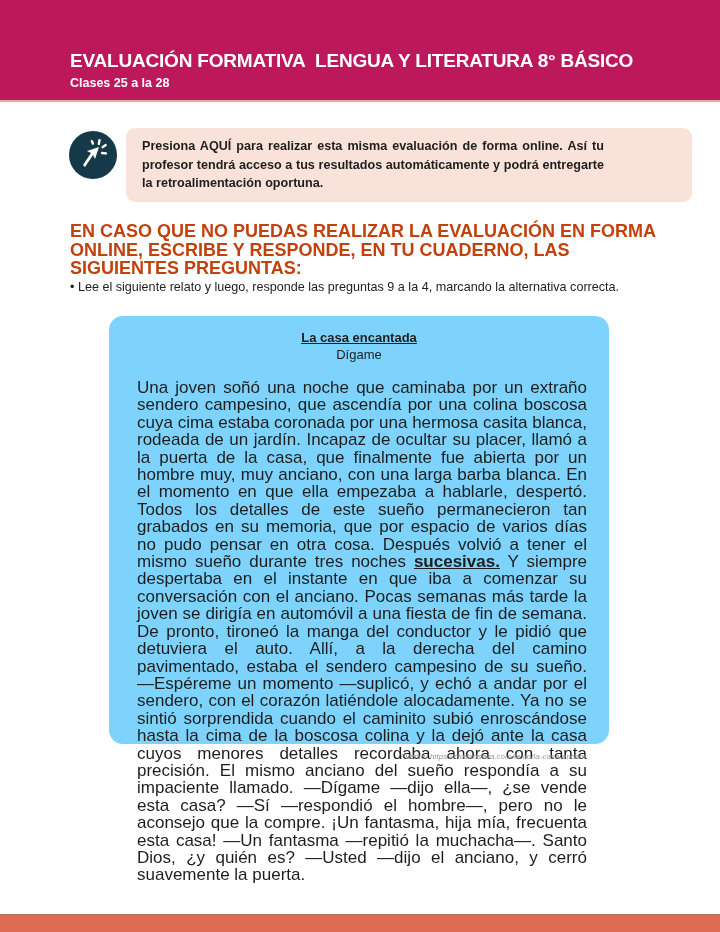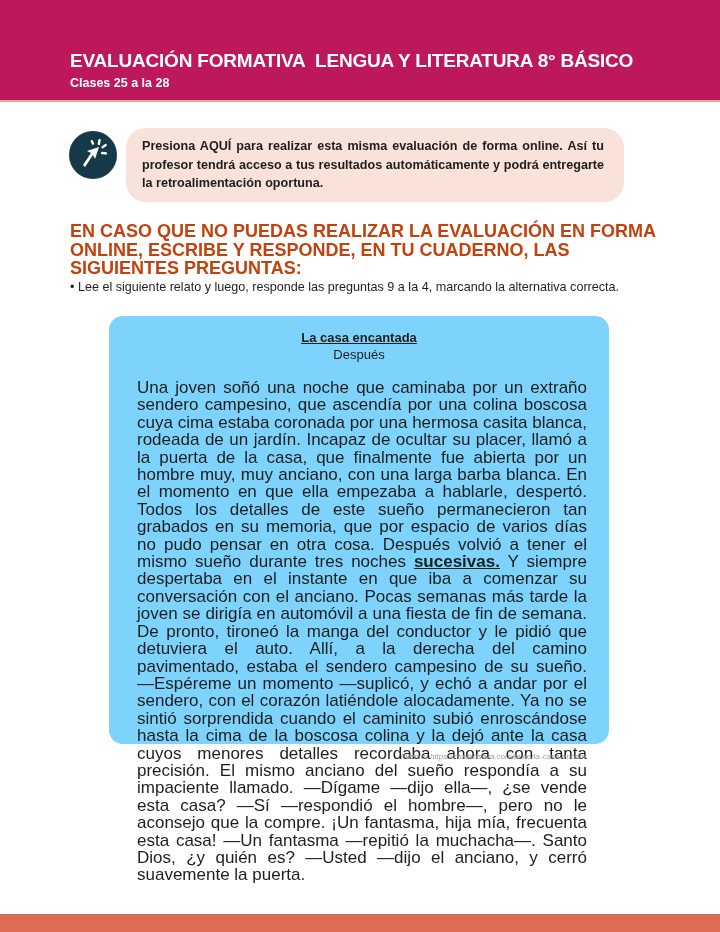--- a/index.html
+++ b/index.html
@@ -18,22 +18,22 @@
     .header-sub {
       position: absolute; left: 70px; top: 76px; color: #ffffff;
       font-size: 12.5px; font-weight: bold;
     }
     .click-icon {
       position: absolute; left: 69px; top: 131px; width: 48px; height: 48px;
       border-radius: 50%; background: #16394a;
     }
     .click-icon svg { position: absolute; left: 0; top: 0; }
     .online-box {
-      position: absolute; left: 126px; top: 128px; width: 498px; height: 74px;
-      background: #f9e2da; border-radius: 20px;
+      position: absolute; left: 126px; top: 128px; width: 566px; height: 74px;
+      background: #f9e2da; border-radius: 9px;
     }
     .online-text {
       position: absolute; left: 16px; top: 9px; width: 462px;
       font-size: 12.6px; font-weight: bold; line-height: 18.5px;
       text-align: justify; color: #1e1e1e; text-align-last: left;
     }
     .instr {
       position: absolute; left: 70px; top: 222px; width: 590px;
       font-size: 18px; font-weight: bold; line-height: 18.5px; color: #c2410c;
     }
@@ -89,19 +89,19 @@
 <div class="online-box">
   <div class="online-text">Presiona AQUÍ para realizar esta misma evaluación de forma online. Así tu profesor tendrá acceso a tus resultados automáticamente y podrá entregarte  la retroalimentación oportuna.</div>
 </div>
 
 <div class="instr">EN CASO QUE NO PUEDAS REALIZAR LA EVALUACIÓN EN FORMA ONLINE, ESCRIBE Y RESPONDE, EN TU CUADERNO, LAS SIGUIENTES PREGUNTAS:</div>
 
 <div class="bullet">• Lee el siguiente relato y luego, responde las preguntas 9 a la 4, marcando la alternativa correcta.</div>
 
 <div class="story-box">
   <div class="story-title">La casa encantada</div>
-  <div class="story-author">Después</div>
+  <div class="story-author">Dígame</div>
   <p class="story-body"><span>Una joven soñó una noche que caminaba por un extraño sendero campesino, que ascendía por una colina boscosa cuya cima estaba coronada por una hermosa casita blanca, rodeada de un jardín. Incapaz de ocultar su placer, llamó a la puerta de la casa, que finalmente fue abierta por un hombre muy, muy anciano, con una larga barba blanca. En el momento en que ella empezaba a hablarle, despertó. Todos los detalles de este sueño permanecieron tan grabados en su memoria, que por espacio de varios días no pudo pensar en otra cosa. Después volvió a tener el mismo sueño durante tres noches </span><span class="emph">sucesivas.</span><span> Y siempre despertaba en el instante en que iba a comenzar su conversación con el anciano. Pocas semanas más tarde la joven se dirigía en automóvil a una fiesta de fin de semana. De pronto, tironeó la manga del conductor y le pidió que detuviera el auto. Allí, a la derecha del camino pavimentado, estaba el sendero campesino de su sueño. —Espéreme un momento —suplicó, y echó a andar por el sendero, con el corazón latiéndole alocadamente. Ya no se sintió sorprendida cuando el caminito subió enroscándose hasta la cima de la boscosa colina y la dejó ante la casa cuyos menores detalles recordaba ahora con tanta precisión. El mismo anciano del sueño respondía a su impaciente llamado. —Dígame —dijo ella—, ¿se vende esta casa? —Sí —respondió el hombre—, pero no le aconsejo que la compre. ¡Un fantasma, hija mía, frecuenta esta casa! —Un fantasma —repitió la muchacha—. Santo Dios, ¿y quién es? —Usted —dijo el anciano, y cerró suavemente la puerta.</span></p>
 </div>
 
 <div class="source">Fuente: https://ciudadseva.com/texto/la-casa-encant</div>
 
 <div class="footer"></div>
 
 </body></html>

